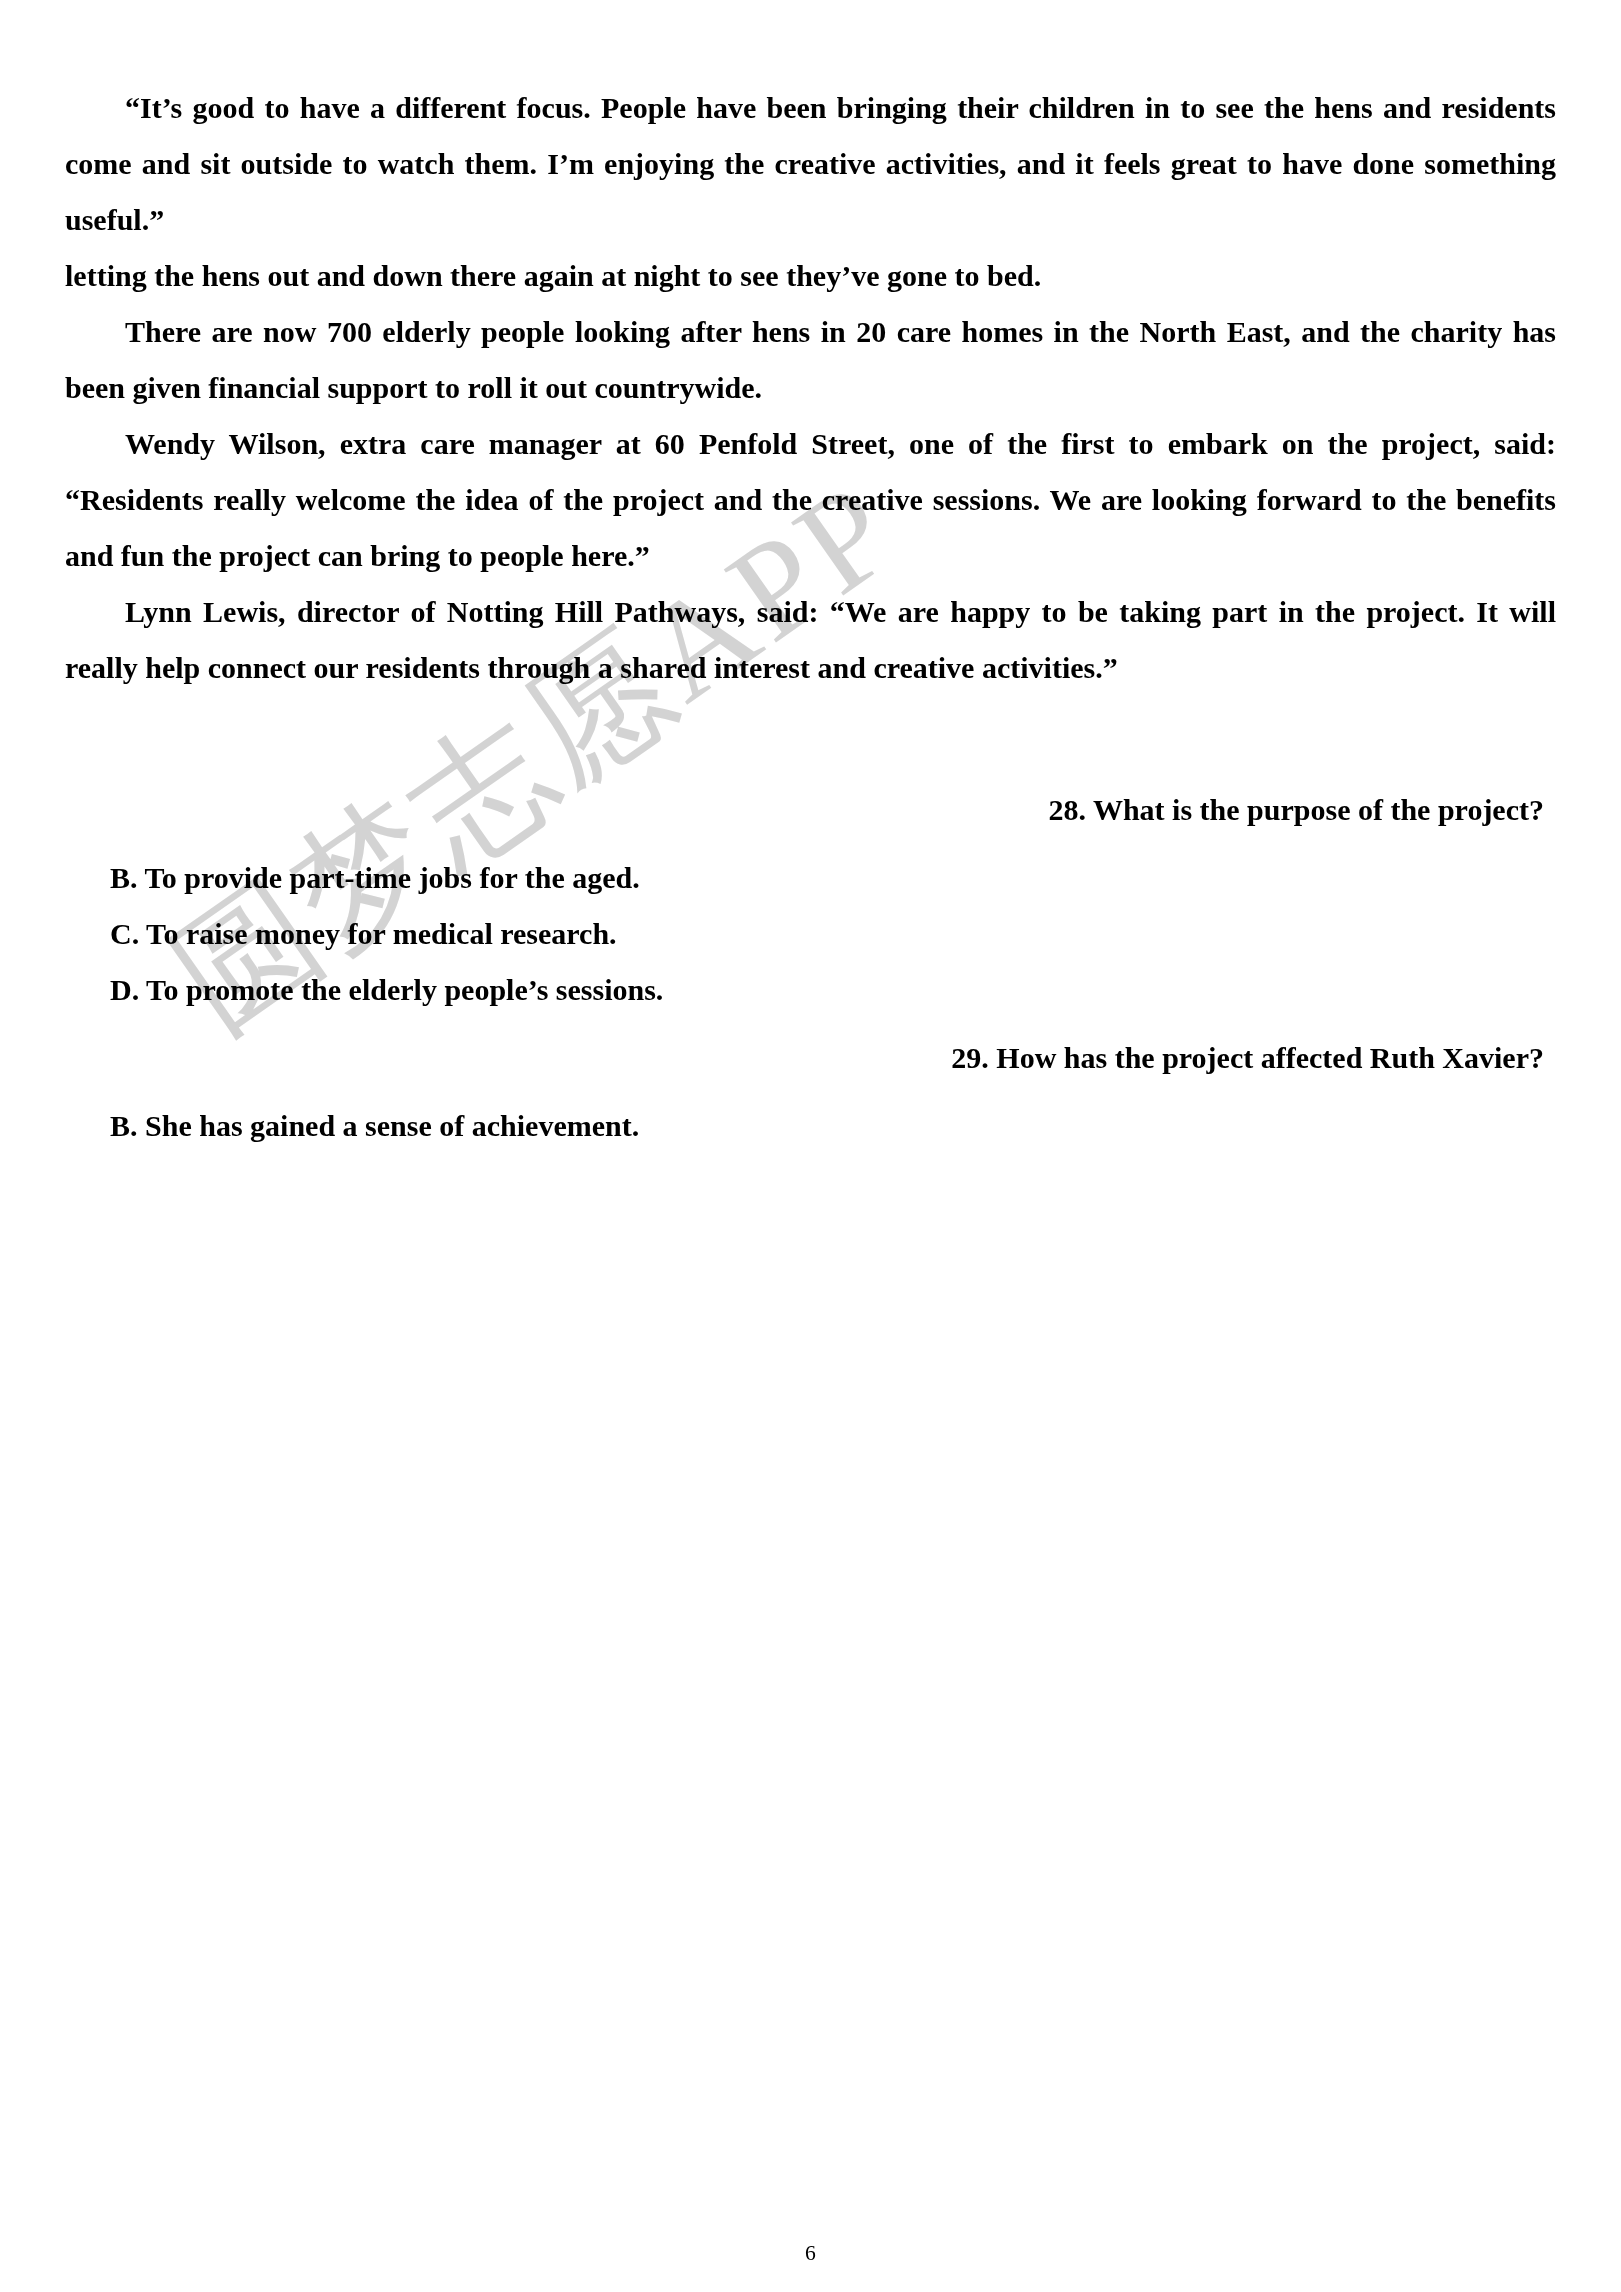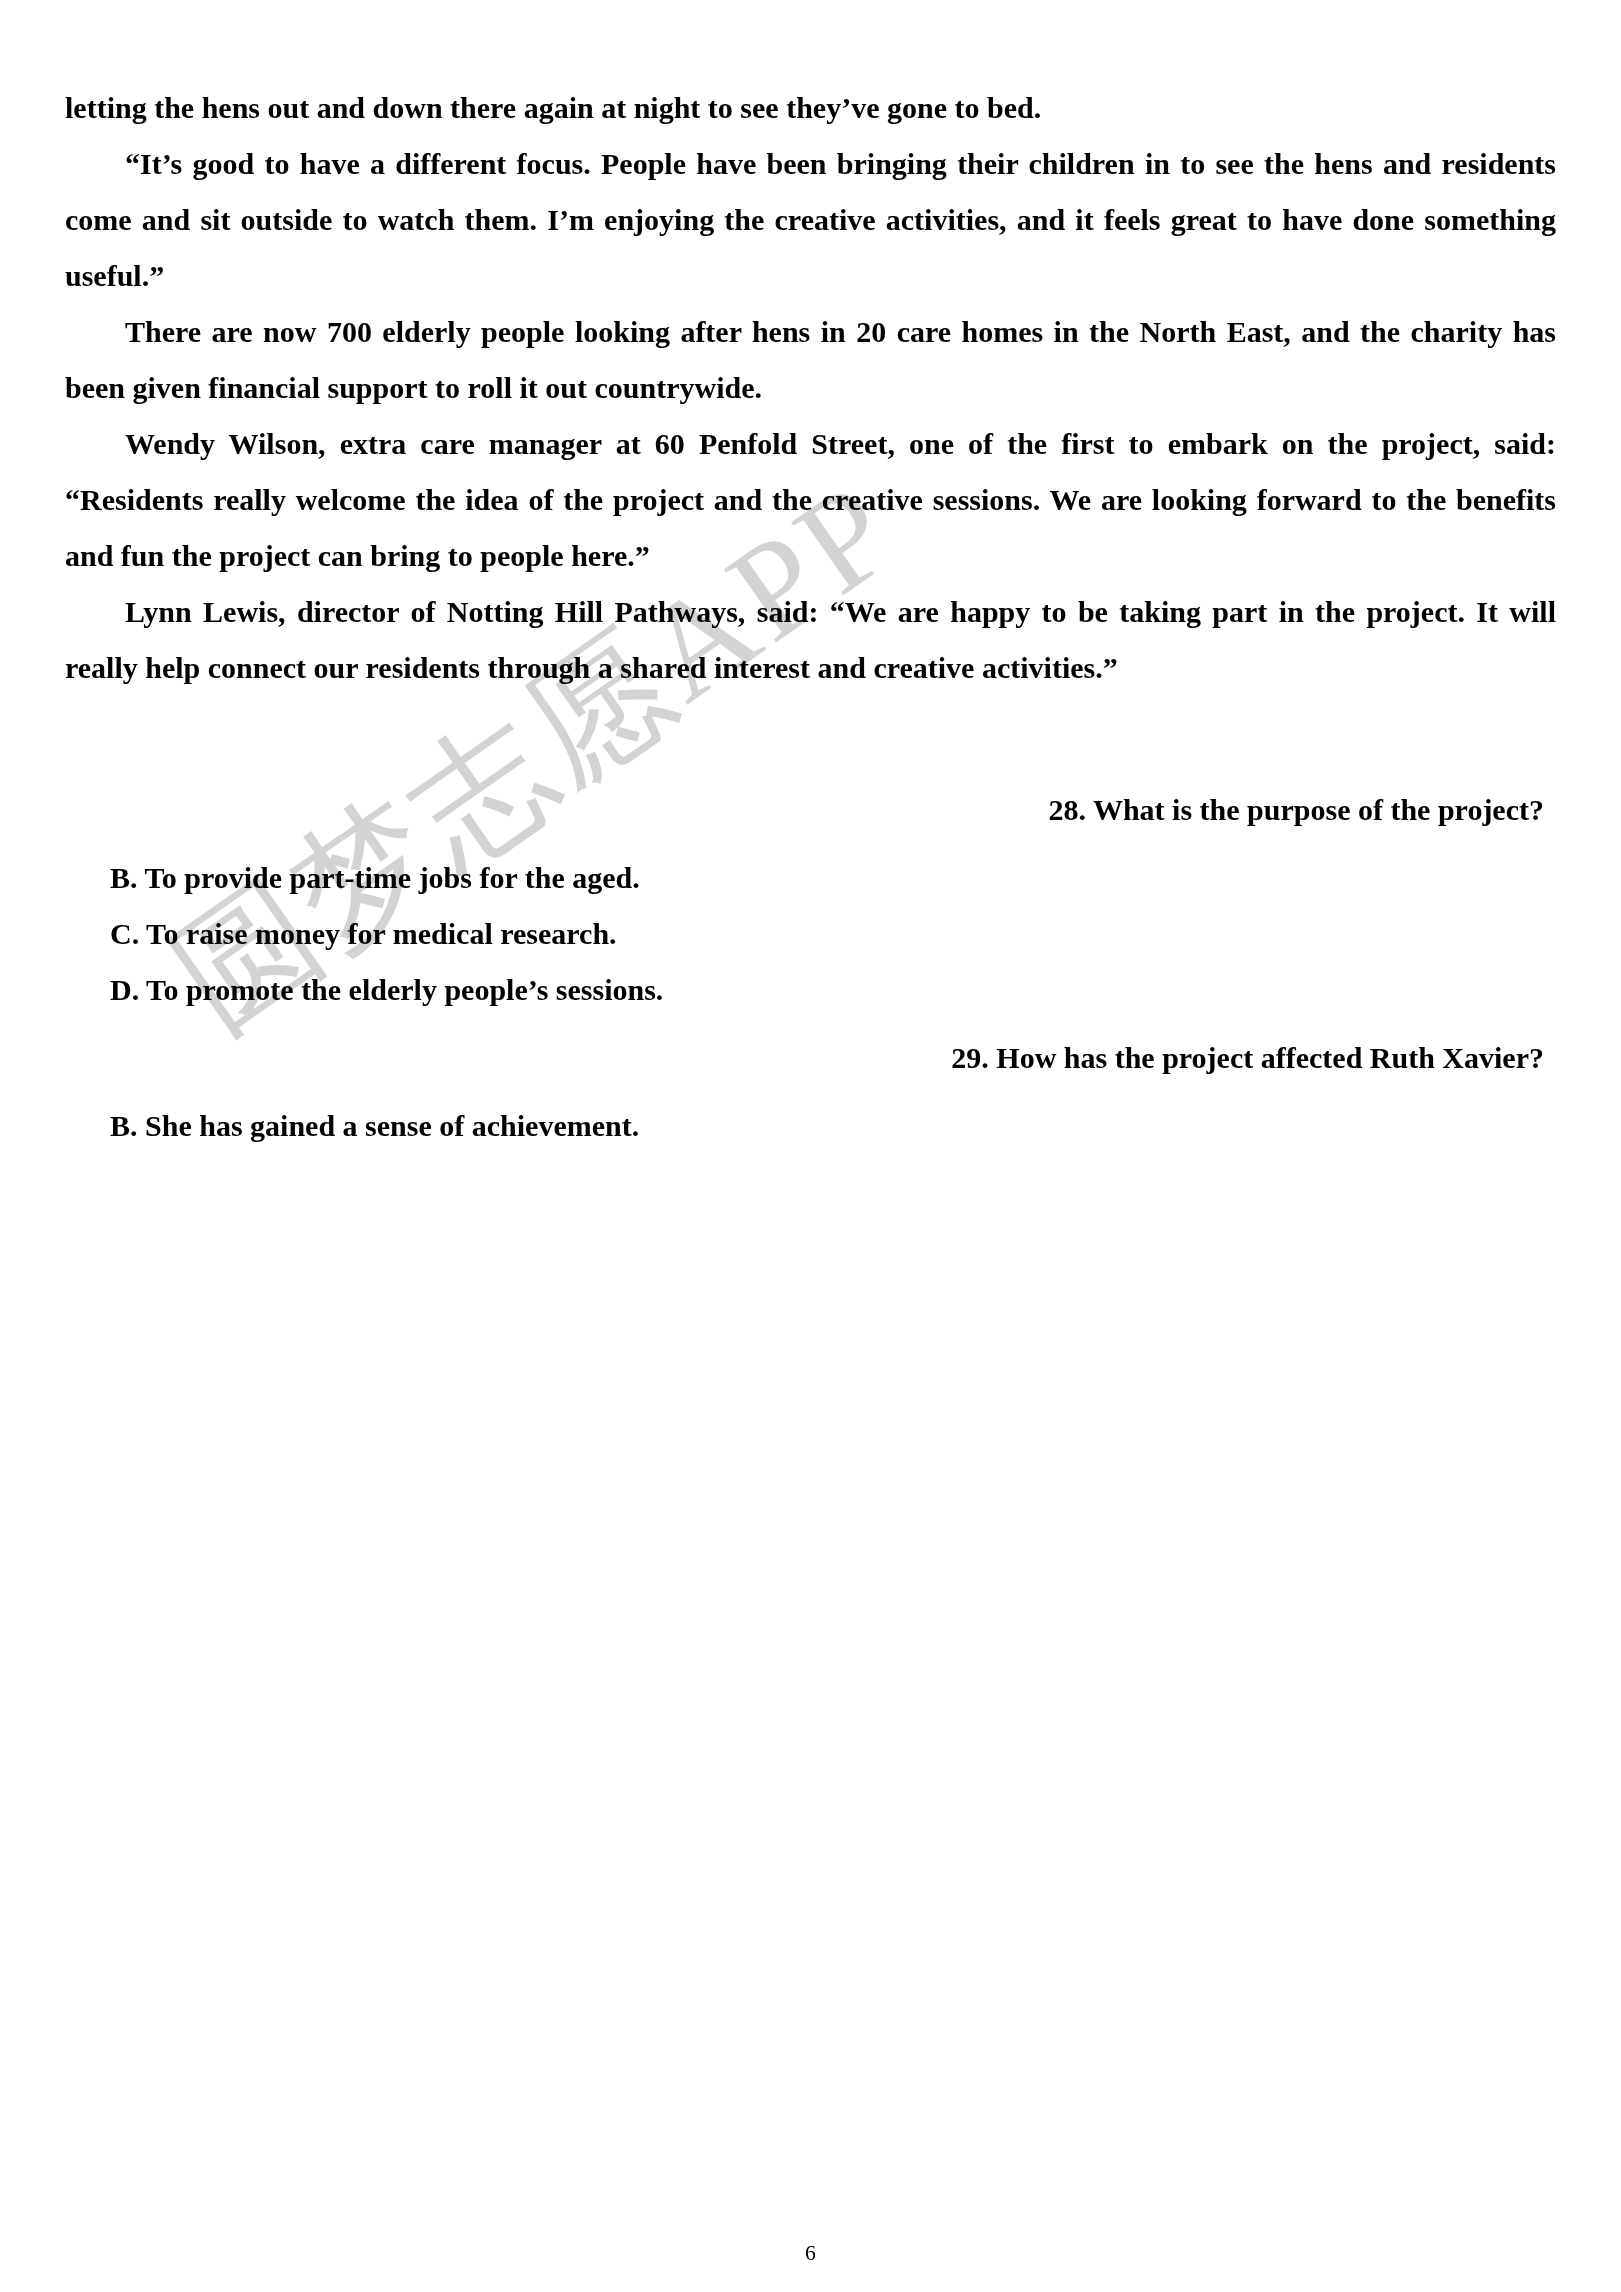--- a/index.html
+++ b/index.html
@@ -74,23 +74,23 @@
 </style>
 </head>
 <body>
 
 <div class="page">
 
   <div class="watermark">圆梦志愿APP</div>
 
   <div class="content">
 
+    <p class="para indented">“It’s good to have a different focus. People have been bringing their children in to see the hens and residents come and sit outside to watch them. I’m enjoying the creative activities, and it feels great to have done something useful.”</p>
+
     <p class="para">letting the hens out and down there again at night to see they’ve gone to bed.</p>
-
-    <p class="para indented">“It’s good to have a different focus. People have been bringing their children in to see the hens and residents come and sit outside to watch them. I’m enjoying the creative activities, and it feels great to have done something useful.”</p>
 
     <p class="para indented">There are now 700 elderly people looking after hens in 20 care homes in the North East, and the charity has been given financial support to roll it out countrywide.</p>
 
     <p class="para indented"><span>Wendy Wilson, extra care manager at 60 Penfold Street, one of the first to </span><span class="underlined">embark on</span><span> the project, said: “Residents really welcome the idea of the project and the creative sessions. We are looking forward to the benefits and fun the project can bring to people here.”</span></p>
 
     <p class="para indented">Lynn Lewis, director of Notting Hill Pathways, said: “We are happy to be taking part in the project. It will really help connect our residents through a shared interest and creative activities.”</p>
 
     <div class="questions">
 
       <p class="question"><span>28.</span> <span>What is the purpose of the project?</span></p>

